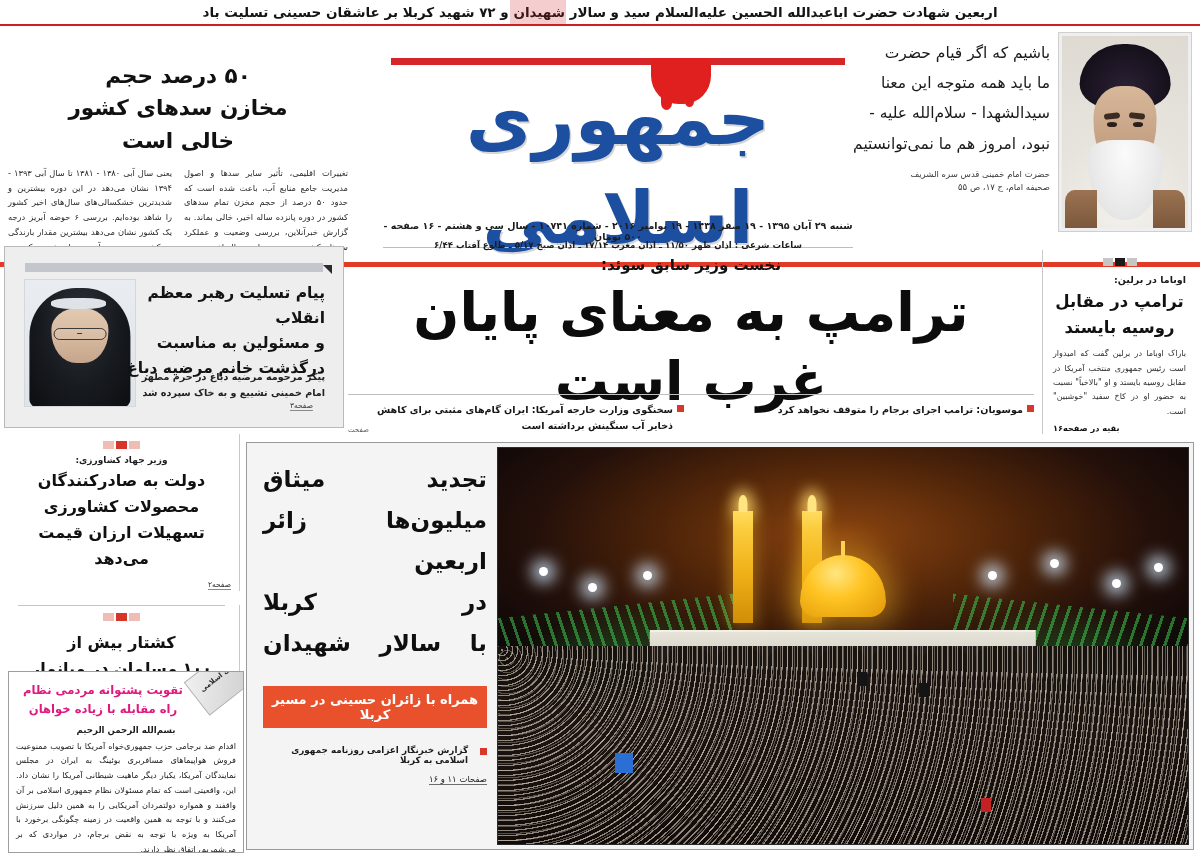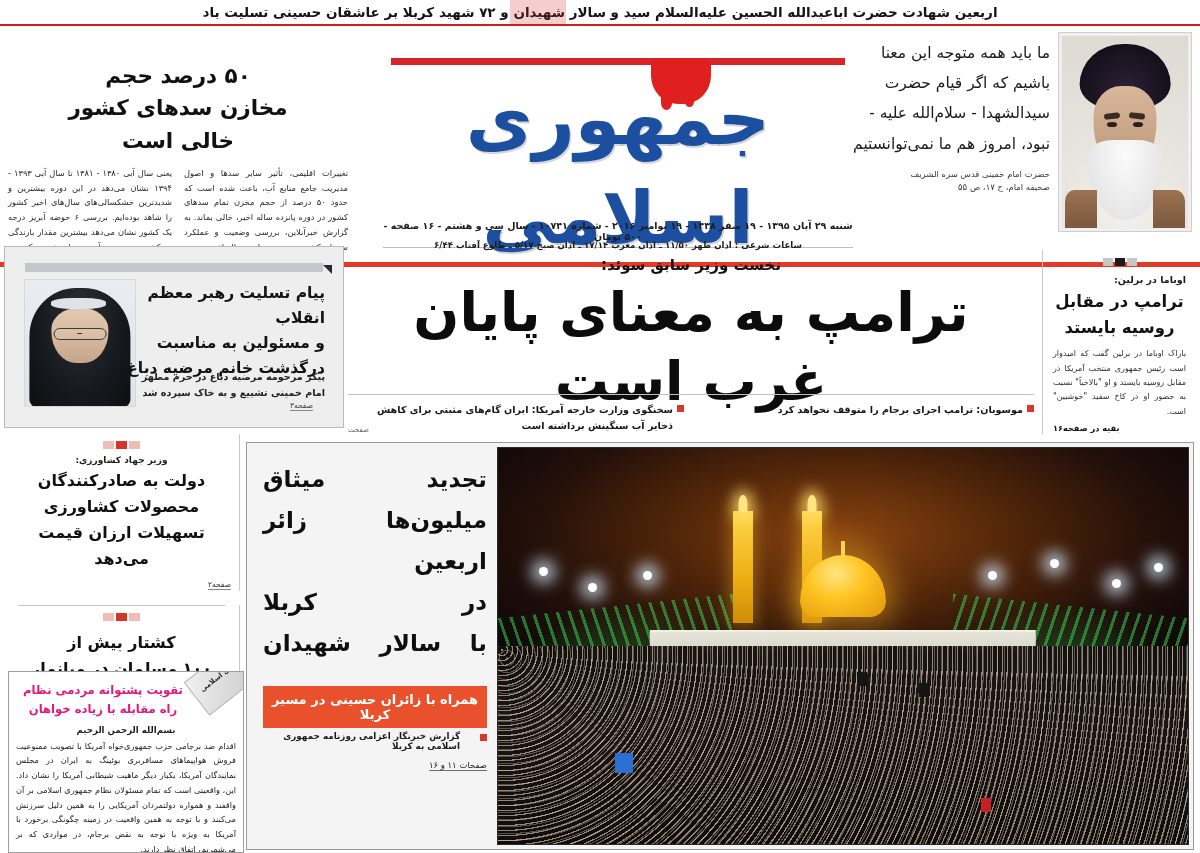--- a/index.html
+++ b/index.html
@@ -257,21 +257,21 @@
   }
   .pl-head {
     font-size:23px; font-weight:bold; color:#0f0f0f; line-height:1.78;
     text-align:justify; text-align-last:justify; direction:rtl;
   }
   .pl-banner {
     margin-top:22px; background:#e8512c; color:#fff; font-size:13px; font-weight:bold;
     text-align:center; padding:6px 2px; direction:rtl;
   }
   .pl-credit {
-    margin-top:3px; display:flex; gap:20px; direction:rtl;
+    margin-top:17px; display:flex; gap:12px; direction:rtl;
     font-size:8.8px; font-weight:bold; color:#1b1b1b;
   }
   .pl-credit .sq { width:7px; height:7px; background:#d8382b; margin-top:3px; flex:0 0 auto;}
   .pl-pages {
     margin-top:9px; font-size:8.5px; color:#1b1b1b; direction:rtl;
     border-bottom:1px solid #6d6d6d; display:inline-block;
   }
 
   .photo-img {
     order:1; flex:1 1 auto; position:relative; overflow:hidden;
@@ -408,22 +408,22 @@
         <div class="p-brow-r"></div>
         <div class="p-eye-l"></div>
         <div class="p-eye-r"></div>
         <div class="p-beard"></div>
         <div class="p-robe-l"></div>
         <div class="p-robe-r"></div>
       </div>
     </div>
 
     <div class="quote-block">
+      <div class="quote-line">باشیم که اگر قیام حضرت</div>
       <div class="quote-line">ما باید همه متوجه این معنا</div>
-      <div class="quote-line">باشیم که اگر قیام حضرت</div>
       <div class="quote-line">سیدالشهدا - سلام‌الله علیه -</div>
       <div class="quote-line">نبود، امروز هم ما نمی‌توانستیم</div>
       <div class="quote-src">
         <div>حضرت امام خمینی قدس سره الشریف</div>
         <div>صحیفه امام، ج ۱۷، ص ۵۵</div>
       </div>
     </div>
 
     <div class="logo-wrap">
       <div class="logo-redbar"></div>

